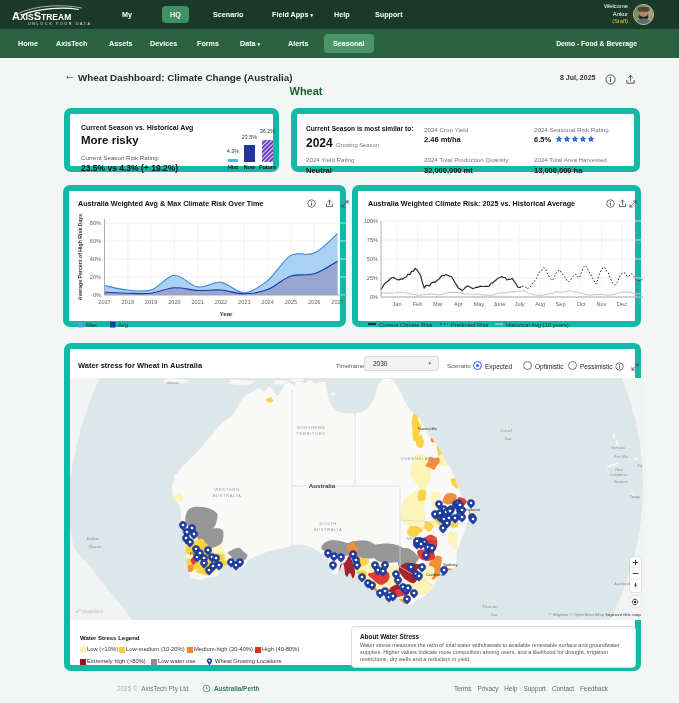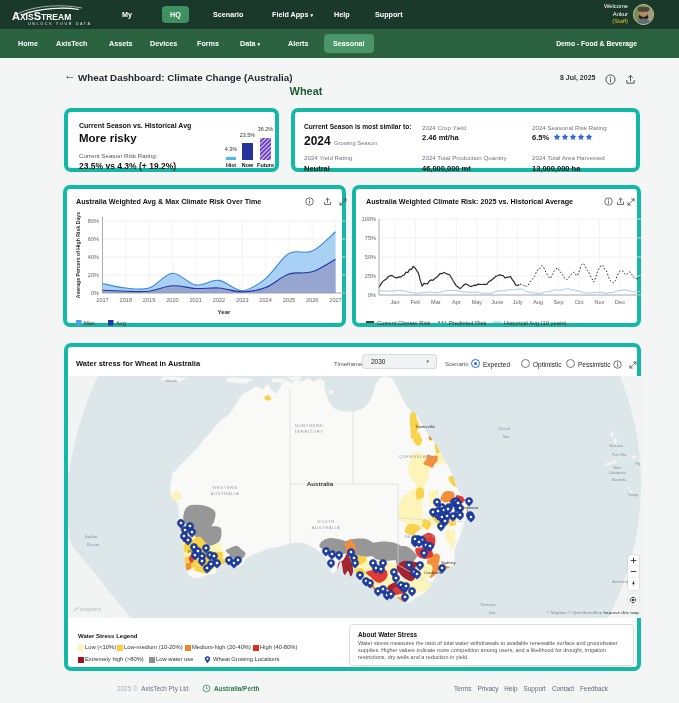--- a/index.html
+++ b/index.html
@@ -1,16 +1,16 @@
 <!DOCTYPE html>
 <html><head><meta charset="utf-8"><style>
 * { margin:0; padding:0; box-sizing:border-box; }
 body { width:679px; height:703px; font-family:"Liberation Sans",sans-serif; background:#f4f5f5; position:relative; overflow:hidden; }
 .abs { position:absolute; }
-.card { position:absolute; background:#fff; border:4px solid #14b8a6; border-radius:7px; }
+.card { position:absolute; background:#fff; border:6px solid #14b8a6; border-radius:7px; }
 .topbar { position:absolute; left:0; top:0; width:679px; height:29px; background:#1b392b; }
 .nav2 { position:absolute; left:0; top:29px; width:679px; height:29px; background:#2b6240; }
 .tn { position:absolute; top:0; height:29px; line-height:29px; color:#fff; font-size:7.2px; font-weight:bold; }
 .n2 { position:absolute; top:0; height:45px; line-height:29px; color:#fff; font-size:7.2px; font-weight:bold; }
 .gbtn { background:#3f9162; border-radius:4px; }
 .gray6 { color:#6f7680; font-size:6.2px; }
 .mapctl { position:absolute; right:4.5px; width:11px; background:#fff; border-radius:3px; box-shadow:0 0 0 1px rgba(0,0,0,0.07); overflow:hidden; }
 .mc { width:11px; height:11.4px; display:flex; align-items:center; justify-content:center; }
 .sq { position:absolute; top:1px; width:6px; height:6px; }
 </style></head>
@@ -95,21 +95,21 @@
 </div>
 
 <div class="card" style="left:291px;top:108px;width:349px;height:64px">
   <div class="abs" style="left:9px;top:11px;font-size:6.6px;font-weight:bold;color:#111">Current Season is most similar to:</div>
   <div class="abs" style="left:9px;top:22px;font-size:12px;font-weight:bold;color:#111">2024 <span style="font-size:5.8px;font-weight:normal;color:#777">Growing Season</span></div>
   <div class="abs gray6" style="left:9px;top:42px">2024 Yield Rating</div>
   <div class="abs" style="left:9px;top:52px;font-size:7.5px;font-weight:bold;color:#111">Neutral</div>
   <div class="abs gray6" style="left:127px;top:12px">2024 Crop Yield</div>
   <div class="abs" style="left:127px;top:21px;font-size:7.5px;font-weight:bold;color:#111">2.46 mt/ha</div>
   <div class="abs gray6" style="left:127px;top:42px">2024 Total Production Quantity</div>
-  <div class="abs" style="left:127px;top:52px;font-size:7.5px;font-weight:bold;color:#111">46,000,000 mt</div>
+  <div class="abs" style="left:127px;top:52px;font-size:7.5px;font-weight:bold;color:#111">32,000,000 mt</div>
   <div class="abs gray6" style="left:237px;top:12px">2024 Seasonal Risk Rating</div>
   <div class="abs" style="left:237px;top:21px;font-size:7.5px;font-weight:bold;color:#111">6.5% &nbsp;<svg width="8" height="8" viewBox="0 0 24 24" style="vertical-align:-1px">
         <path d="M12 1.8l3.1 6.6 7.1.9-5.2 4.9 1.3 7-6.3-3.5-6.3 3.5 1.3-7L1.8 9.3l7.1-.9z" fill="#2f6be0"></path>
       </svg><svg width="8" height="8" viewBox="0 0 24 24" style="vertical-align:-1px">
         <path d="M12 1.8l3.1 6.6 7.1.9-5.2 4.9 1.3 7-6.3-3.5-6.3 3.5 1.3-7L1.8 9.3l7.1-.9z" fill="#2f6be0"></path>
       </svg><svg width="8" height="8" viewBox="0 0 24 24" style="vertical-align:-1px">
         <path d="M12 1.8l3.1 6.6 7.1.9-5.2 4.9 1.3 7-6.3-3.5-6.3 3.5 1.3-7L1.8 9.3l7.1-.9z" fill="#2f6be0"></path>
       </svg><svg width="8" height="8" viewBox="0 0 24 24" style="vertical-align:-1px">
         <path d="M12 1.8l3.1 6.6 7.1.9-5.2 4.9 1.3 7-6.3-3.5-6.3 3.5 1.3-7L1.8 9.3l7.1-.9z" fill="#2f6be0"></path>
       </svg><svg width="8" height="8" viewBox="0 0 24 24" style="vertical-align:-1px">

